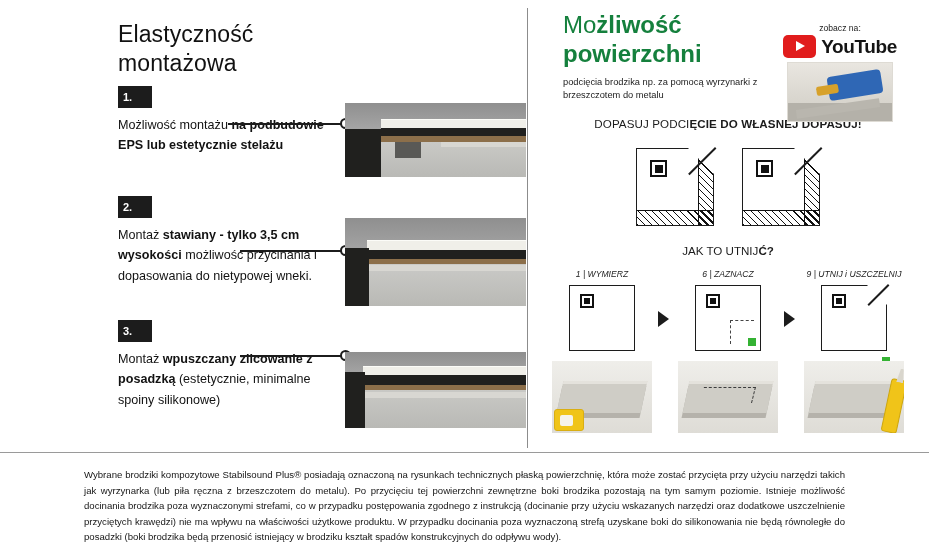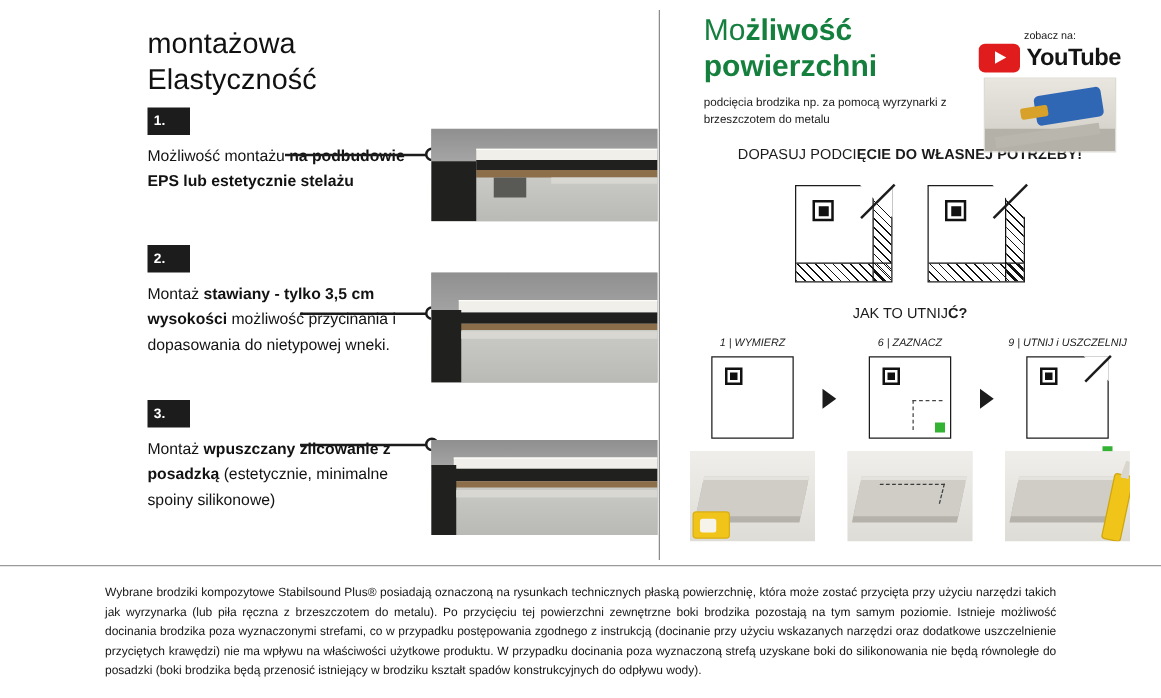--- a/index.html
+++ b/index.html
@@ -435,22 +435,22 @@
   }
 </style>
 </head>
 <body>
 
 <div class="top">
 
   <div class="left-panel">
 
     <div class="l-title">
+      <span>Elastyczność</span>
       <span>montażowa</span>
-      <span>Elastyczność</span>
     </div>
 
     <div class="block" id="block1">
       <div class="step-badge">1.</div>
       <div class="txt">
         <span>Możliwość montażu </span><b>na podbudowie EPS lub estetycznie stelażu</b><span></span>
       </div>
     </div>
 
     <div class="block" id="block2">
@@ -527,21 +527,21 @@
         </div>
         <div class="saw-pic">
           <div class="saw-board"></div>
           <div class="saw-plate"></div>
           <div class="saw-body"></div>
         </div>
       </div>
     </div>
 
     <div class="r-banner">
-      <span class="b1">DOPASUJ PODCI</span><span class="b2">ĘCIE DO WŁASNEJ POTRZEBY!</span>
+      <span class="b1">DOPASUJ PODCI</span><span class="b2">ĘCIE DO WŁASNEJ DOPASUJ!</span>
     </div>
 
     <div class="tiles">
       <div class="tile">
         <div class="drain"></div>
         <div class="hatch-b"></div>
         <div class="hatch-r"></div>
         <div class="cut-tr"></div>
         <div class="cut-tr-line"></div>
       </div>

